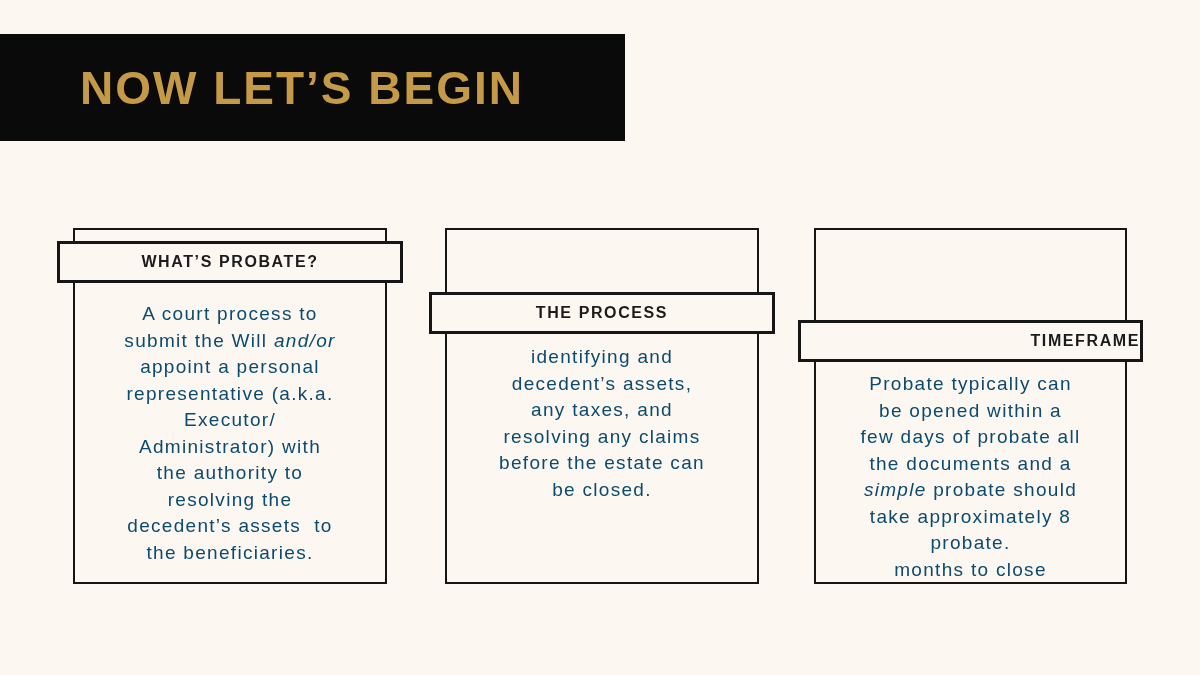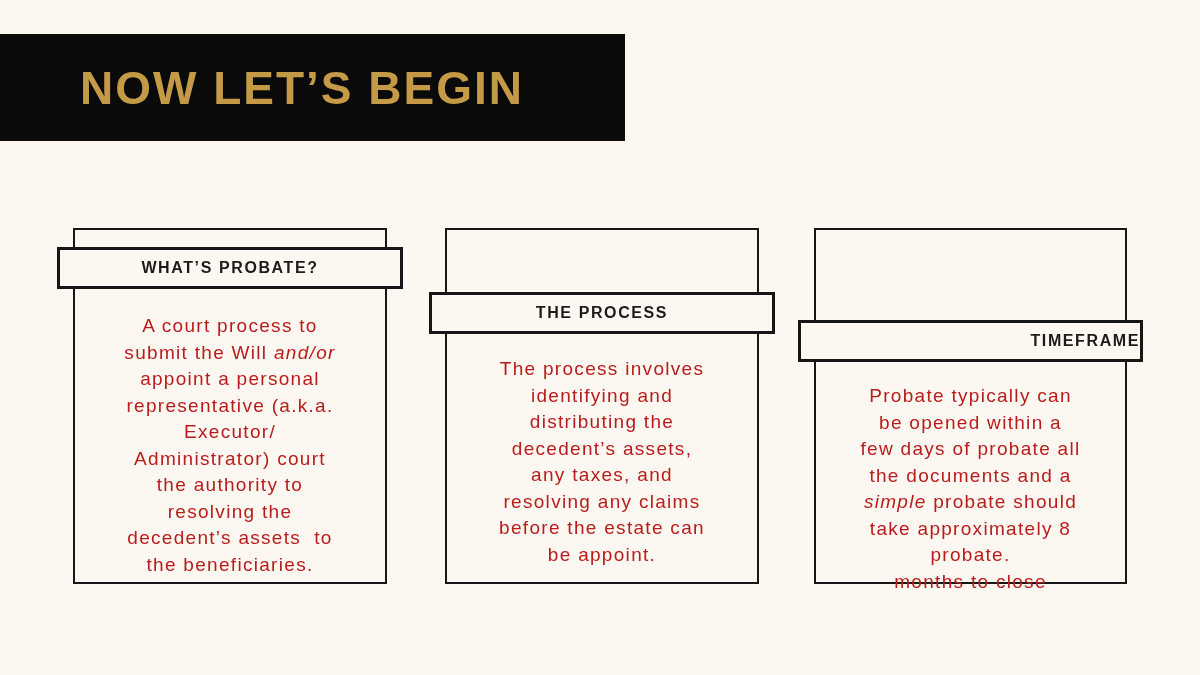--- a/index.html
+++ b/index.html
@@ -26,31 +26,31 @@
   .card-box {
     position:absolute; top:0; bottom:0; left:16px; right:16px;
     border:2px solid var(--ink, #161616);
   }
   .card-title-box {
     position:absolute; left:0; right:0; height:36px;
     border:3px solid var(--ink, #161616);
     background: var(--background, #FCF8F1);
     display:flex; align-items:center; justify-content:center;
   }
-  .card-1 .card-title-box { top:19px; }
+  .card-1 .card-title-box { top:13px; }
   .card-2 .card-title-box { top:64px; }
   .card-3 .card-title-box { top:92px;justify-content:flex-end; }
   .card-title {
     font-size:16px; font-weight:700; letter-spacing:1.6px;
     color:#1B1B1B; white-space:nowrap;
   }
   .card-body {
-    position:absolute; left:18px; right:18px; margin:12px;
+    position:absolute; left:18px; right:18px; margin:0;
     text-align:center; font-size:19px; line-height:26.5px;
-    letter-spacing:1.3px; color:#b91c1c; font-weight:400;
+    letter-spacing:1.3px; color:#0c4a6e; font-weight:400;
   }
   .card-1 .card-body { top:73px; }
   .card-2 .card-body { top:116px; }
   .card-3 .card-body { top:143px;text-align:center; }
   .card-body .line { display:block; white-space:pre-wrap; }
   .card-body em { font-style:italic; }
 </style>
 </head>
 <body>
 
@@ -64,42 +64,40 @@
     <div class="card-box"></div>
     <div class="card-title-box">
       <span class="card-title">WHAT’S PROBATE?</span>
     </div>
     <p class="card-body">
         <span class="line"><span>A court process to</span></span>
         <span class="line"><span>submit the Will </span><em>and/or</em></span>
         <span class="line"><span>appoint a personal</span></span>
         <span class="line"><span>representative (a.k.a.</span></span>
         <span class="line"><span>Executor/</span></span>
-        <span class="line"><span>Administrator) court</span></span>
+        <span class="line"><span>Administrator) with</span></span>
         <span class="line"><span>the authority to</span></span>
         <span class="line"><span>resolving the</span></span>
         <span class="line"><span>decedent’s assets  to</span></span>
         <span class="line"><span>the beneficiaries.</span></span>
       </p>
   </section>
 
   <section class="card card-2">
     <div class="card-box"></div>
     <div class="card-title-box">
       <span class="card-title">THE PROCESS</span>
     </div>
     <p class="card-body">
-        <span class="line"><span>The process involves</span></span>
         <span class="line"><span>identifying and</span></span>
-        <span class="line"><span>distributing the</span></span>
         <span class="line"><span>decedent’s assets,</span></span>
         <span class="line"><span>any taxes, and</span></span>
         <span class="line"><span>resolving any claims</span></span>
         <span class="line"><span>before the estate can</span></span>
-        <span class="line"><span>be appoint.</span></span>
+        <span class="line"><span>be closed.</span></span>
       </p>
   </section>
 
   <section class="card card-3">
     <div class="card-box"></div>
     <div class="card-title-box">
       <span class="card-title">TIMEFRAME</span>
     </div>
     <p class="card-body">
         <span class="line"><span>Probate typically can</span></span>

